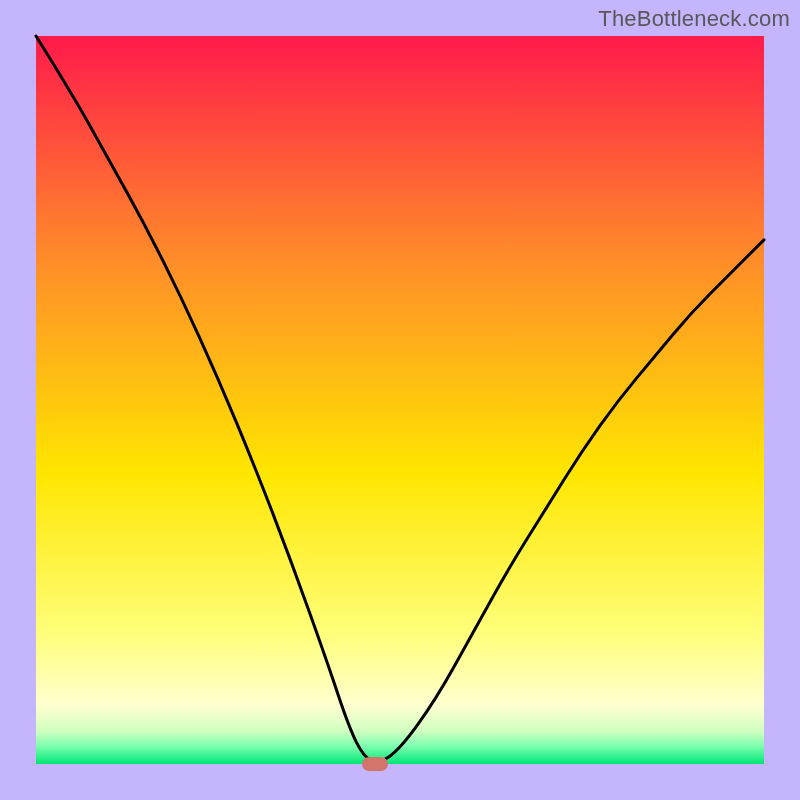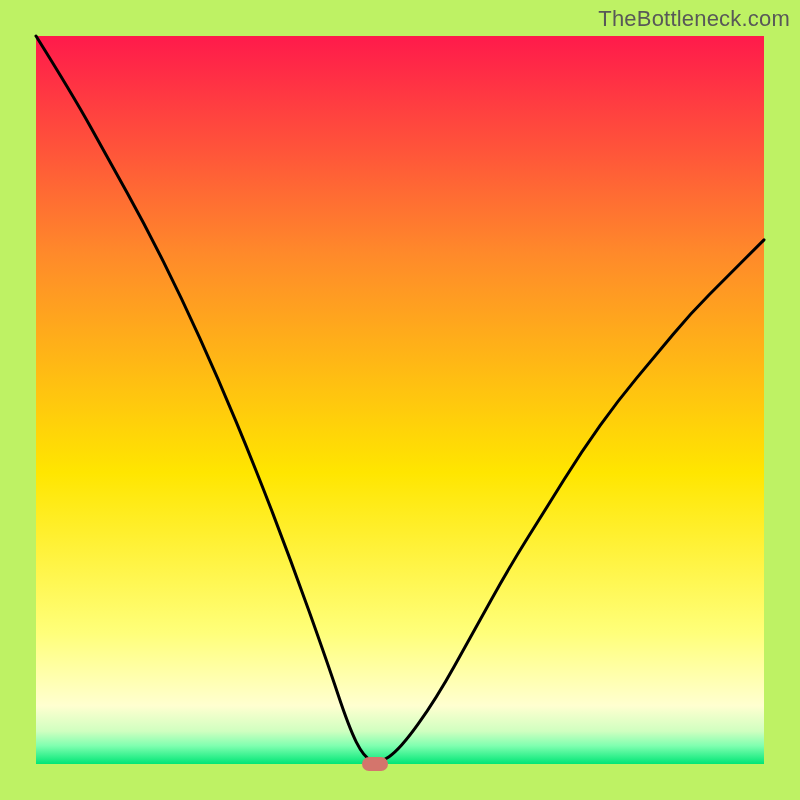--- a/index.html
+++ b/index.html
@@ -10,21 +10,21 @@
     background: #000;
     overflow: hidden;
     font-family: Arial, Helvetica, sans-serif;
   }
   .frame {
     position: absolute;
     left: 0;
     top: 0;
     width: 800px;
     height: 800px;
-    background: #bef264;
+    background: #c4b5fd;
   }
   .plot-area {
     position: absolute;
     left: 36px;
     top: 36px;
     width: 728px;
     height: 728px;
     
   }
   .gradient {

